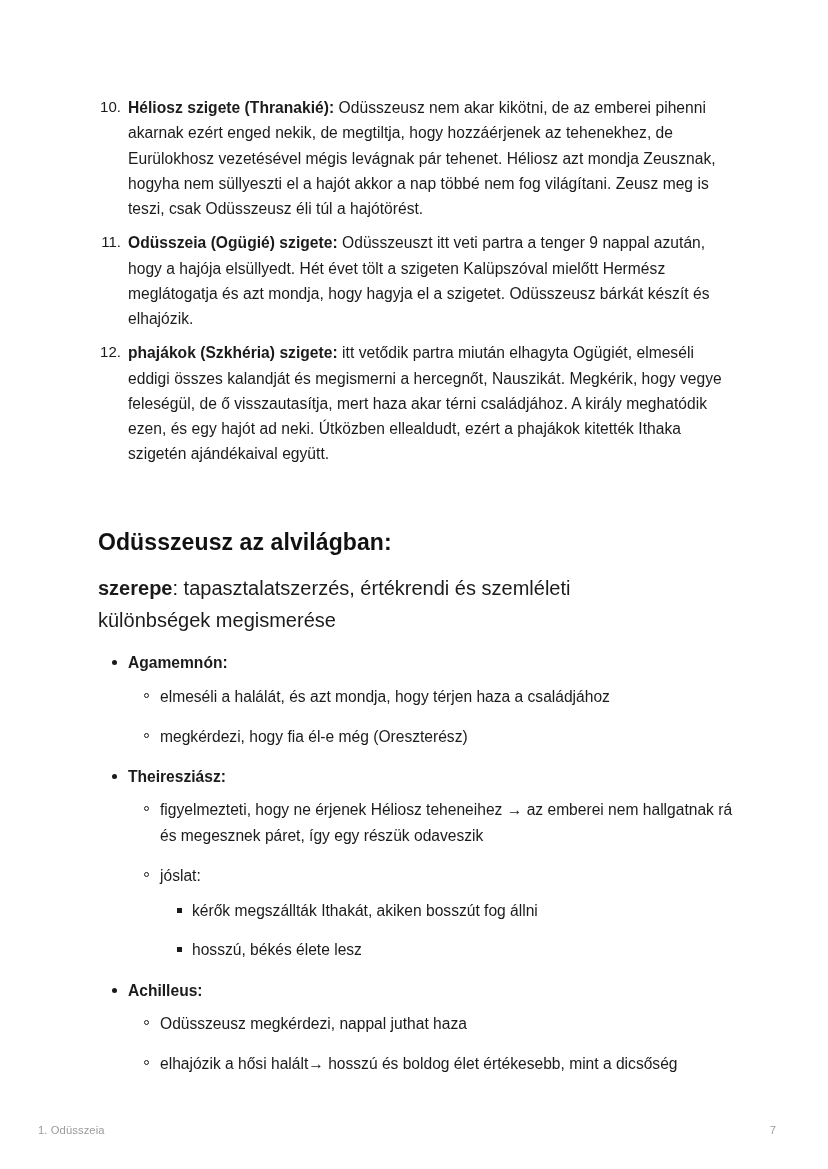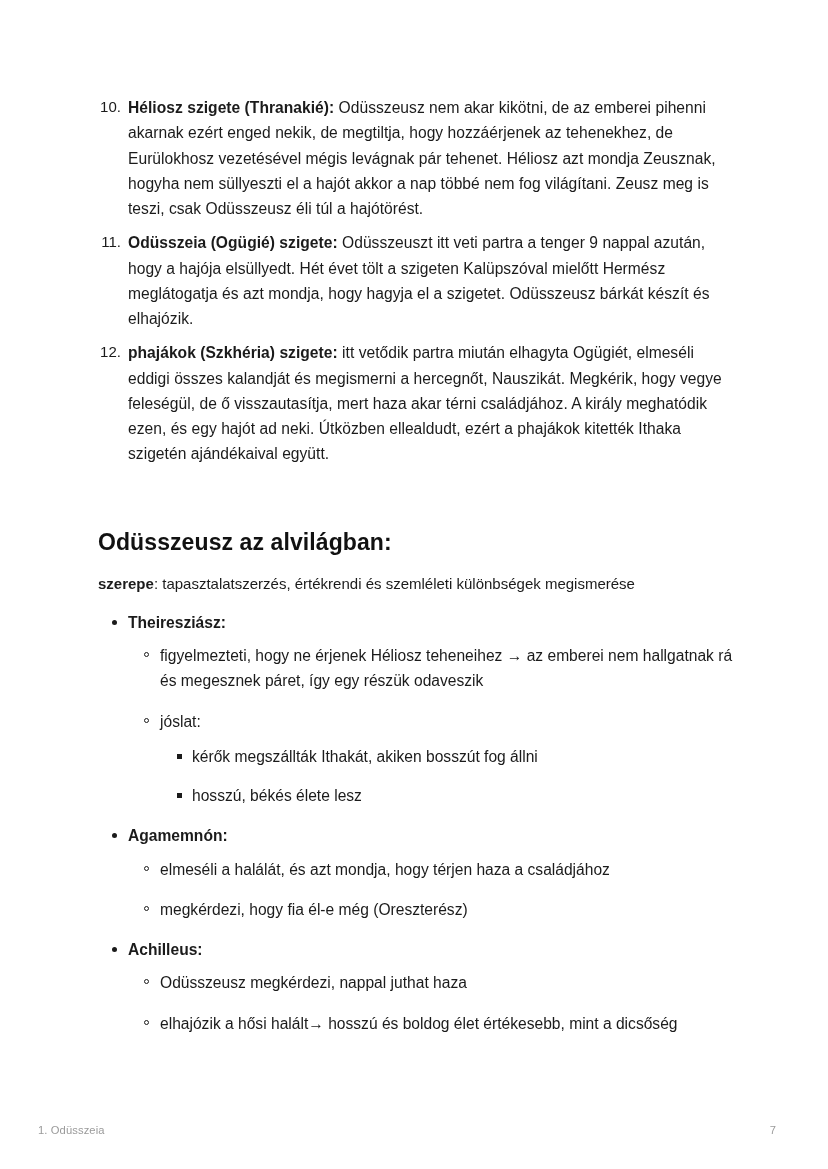--- a/index.html
+++ b/index.html
@@ -61,21 +61,21 @@
   
   .section-heading {
     font-size: 23px;
     font-weight: 700;
     margin: 62px 0 16px 3px;
     letter-spacing: .004em;
     color: #111111;
   }
 
   .role-line {
-    font-size: 15px;
+    font-size: 20px;
     line-height: 1.62;
     margin: 0 0 14px 3px;
     width: 560px;
   }
   .role-line .lead { font-weight: 700; }
 
   
   ul.lvl1 {
     list-style: none;
     margin: 0;
@@ -185,20 +185,35 @@
     </ol>
 
     <h2 class="section-heading">Odüsszeusz az alvilágban:</h2>
 
     <p class="role-line"><span class="lead">szerepe</span><span>: tapasztalatszerzés, értékrendi és szemléleti különbségek megismerése</span></p>
 
     <ul class="lvl1">
 
       <li class="b1 group-gap">
         <span class="marker-disc"></span>
+        <span class="b1-label">Agamemnón:</span>
+        <ul class="lvl2">
+          <li class="b2">
+            <span class="marker-circle"></span>
+            <span>elmeséli a halálát, és azt mondja, hogy térjen haza a családjához</span>
+          </li>
+          <li class="b2">
+            <span class="marker-circle"></span>
+            <span>megkérdezi, hogy fia él-e még (Oreszterész)</span>
+          </li>
+        </ul>
+      </li>
+
+      <li class="b1 group-gap">
+        <span class="marker-disc"></span>
         <span class="b1-label">Theiresziász:</span>
         <ul class="lvl2">
           <li class="b2">
             <span class="marker-circle"></span>
             <span> figyelmezteti, hogy ne érjenek Héliosz teheneihez → az emberei nem hallgatnak rá és megesznek páret, így egy részük odaveszik</span>
           </li>
           <li class="b2">
             <span class="marker-circle"></span>
             <span>jóslat:</span>
             <ul class="lvl3">
@@ -208,35 +223,20 @@
               </li>
               <li class="b3">
                 <span class="marker-square"></span>
                 <span>hosszú, békés élete lesz</span>
               </li>
             </ul>
           </li>
         </ul>
       </li>
 
-      <li class="b1 group-gap">
-        <span class="marker-disc"></span>
-        <span class="b1-label">Agamemnón:</span>
-        <ul class="lvl2">
-          <li class="b2">
-            <span class="marker-circle"></span>
-            <span>elmeséli a halálát, és azt mondja, hogy térjen haza a családjához</span>
-          </li>
-          <li class="b2">
-            <span class="marker-circle"></span>
-            <span>megkérdezi, hogy fia él-e még (Oreszterész)</span>
-          </li>
-        </ul>
-      </li>
-
       <li class="b1">
         <span class="marker-disc"></span>
         <span class="b1-label">Achilleus:</span>
         <ul class="lvl2">
           <li class="b2">
             <span class="marker-circle"></span>
             <span>Odüsszeusz megkérdezi, nappal juthat haza</span>
           </li>
           <li class="b2">
             <span class="marker-circle"></span>

